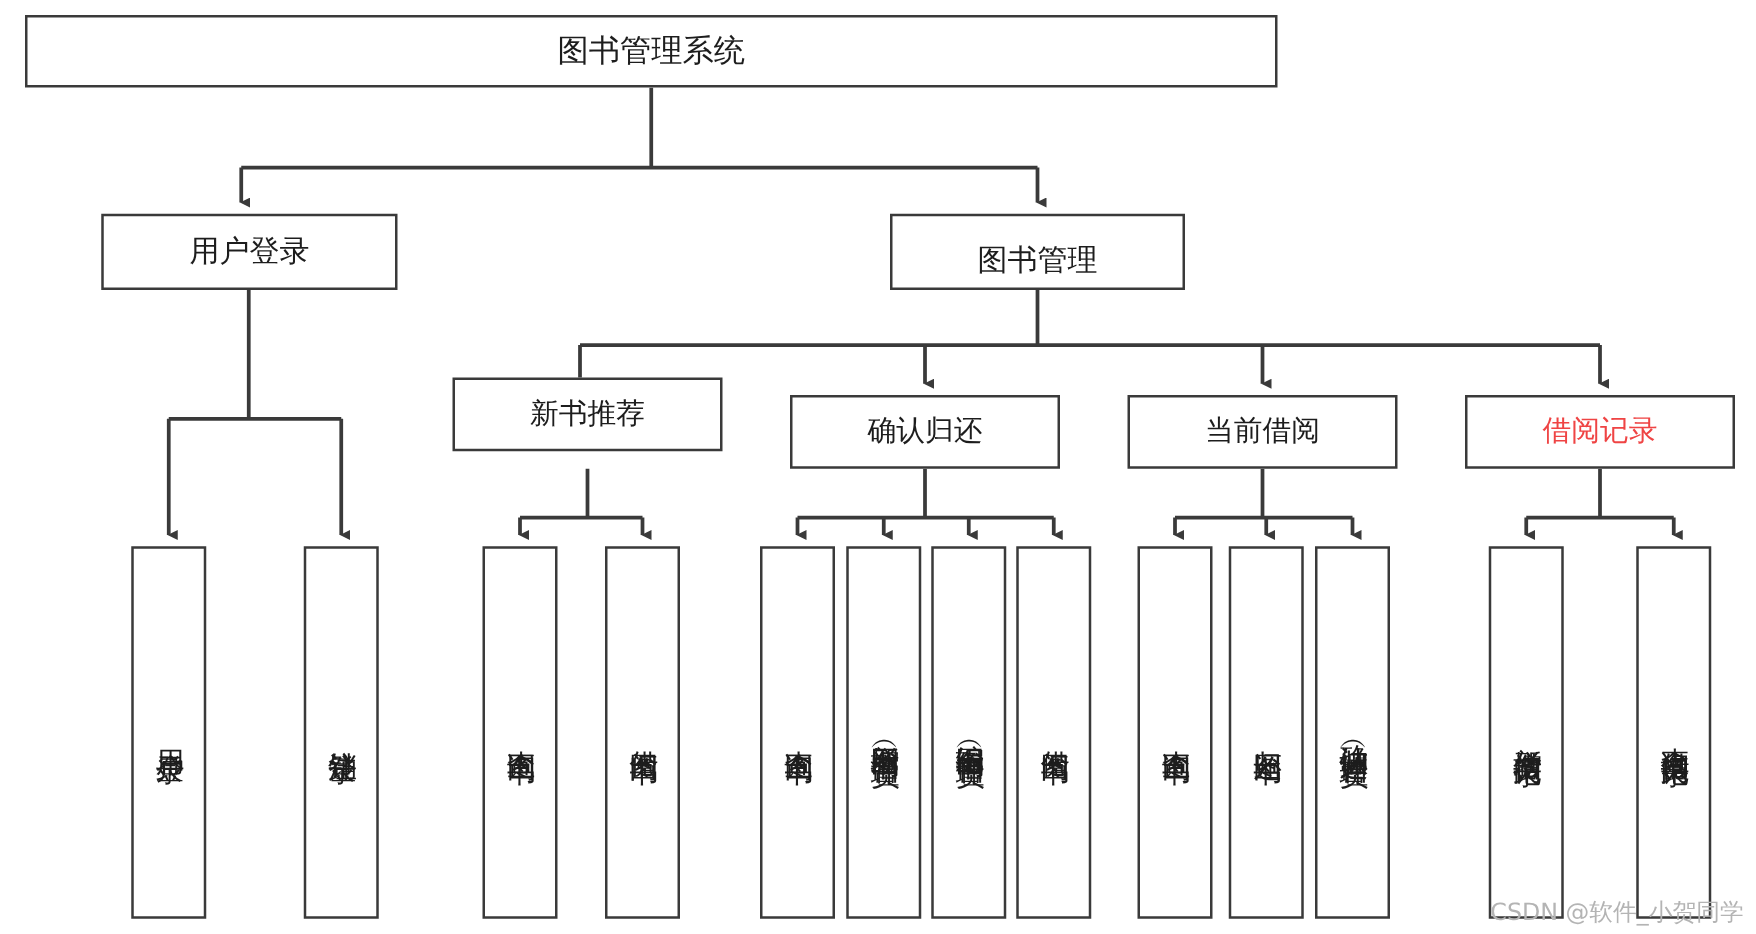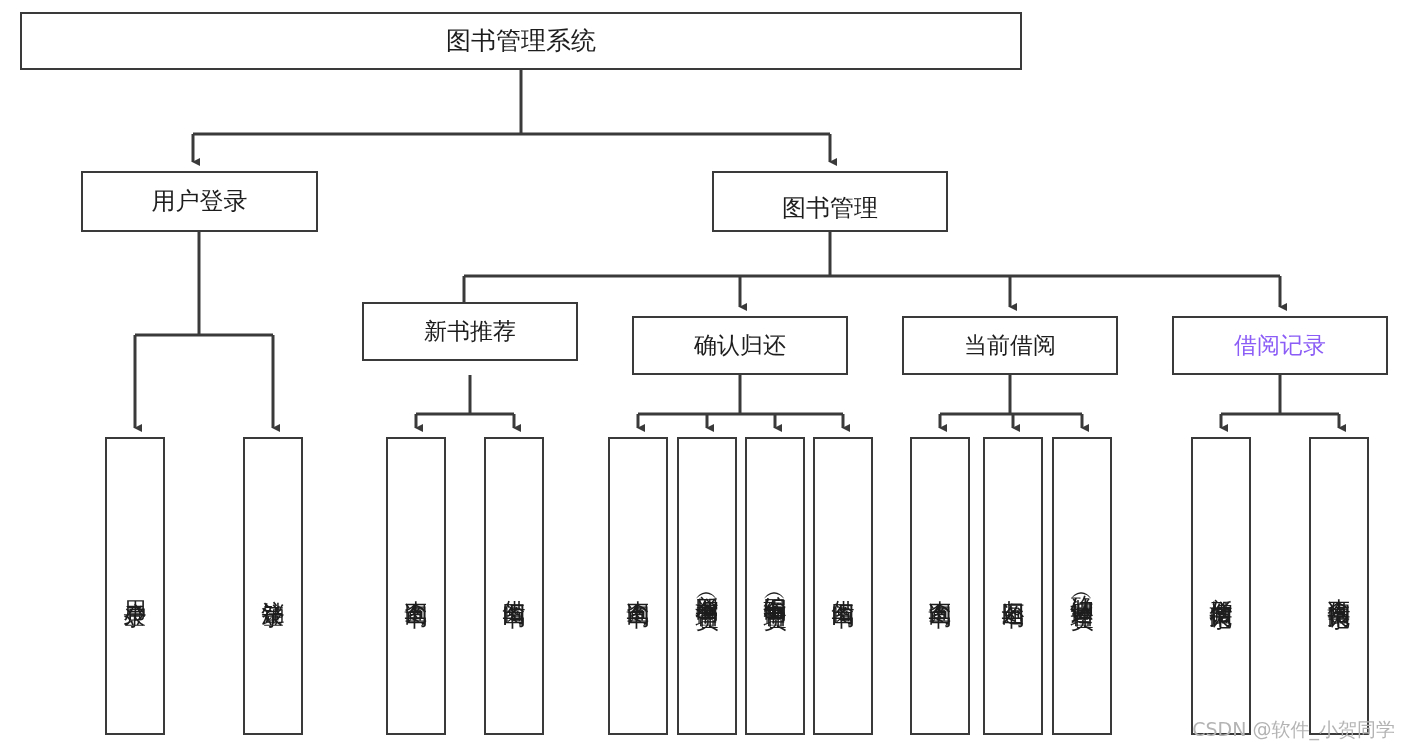--- a/index.html
+++ b/index.html
@@ -140,21 +140,21 @@
   <div class="node node-l3" style="left: 362px; top: 302px; width: 216px; height: 59px; border-color: rgb(58, 58, 58);">
     <span class="label" style="color: rgb(29, 29, 29);">新书推荐</span>
   </div>
   <div class="node node-l3" style="left: 632px; top: 316px; width: 216px; height: 59px; border-color: rgb(58, 58, 58);">
     <span class="label" style="color: rgb(29, 29, 29);">确认归还</span>
   </div>
   <div class="node node-l3" style="left: 902px; top: 316px; width: 216px; height: 59px; border-color: rgb(58, 58, 58);">
     <span class="label" style="color: rgb(29, 29, 29);">当前借阅</span>
   </div>
   <div class="node node-l3" style="left: 1172px; top: 316px; width: 216px; height: 59px; border-color: rgb(58, 58, 58);">
-    <span class="label" style="color: #8b5cf6;">借阅记录</span>
+    <span class="label" style="color: #ef4444;">借阅记录</span>
   </div>
 
   <div class="node node-leaf" style="left: 105px; top: 437px; width: 60px; height: 298px; border-color: rgb(58, 58, 58);">
     <span class="label" style="color: rgb(29, 29, 29);">用户登录</span>
   </div>
   <div class="node node-leaf" style="left: 243px; top: 437px; width: 60px; height: 298px; border-color: rgb(58, 58, 58);">
     <span class="label" style="color: rgb(29, 29, 29);">注销登录</span>
   </div>
   <div class="node node-leaf" style="left: 386px; top: 437px; width: 60px; height: 298px; border-color: rgb(58, 58, 58);">
     <span class="label" style="color: rgb(29, 29, 29);">查询图书</span>

